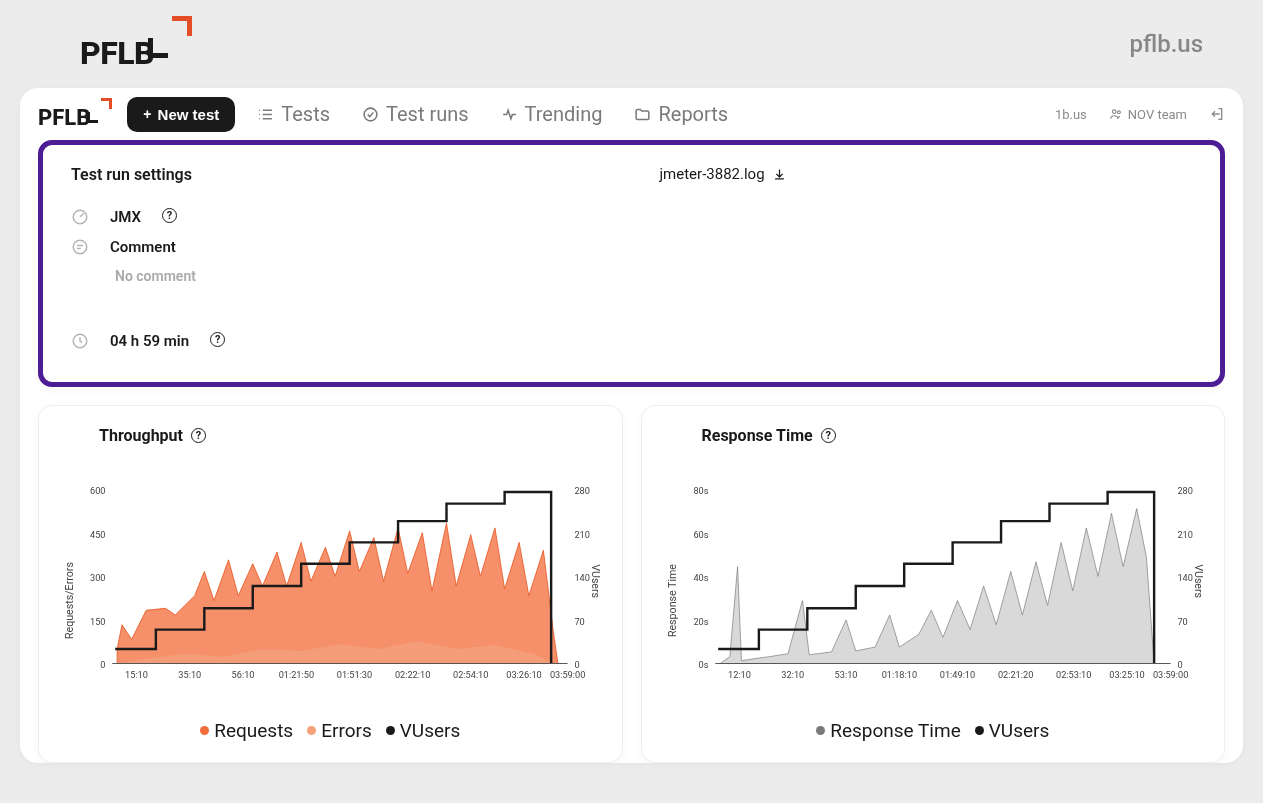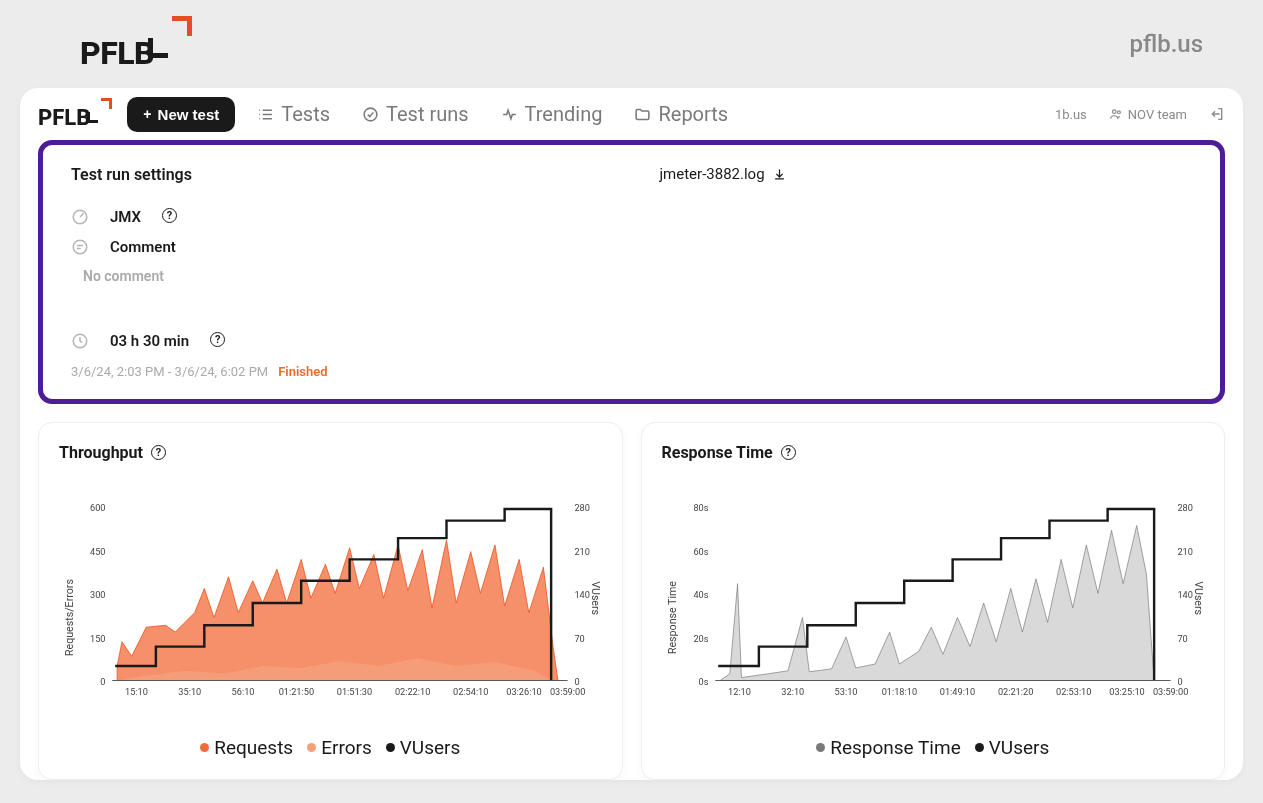--- a/index.html
+++ b/index.html
@@ -98,21 +98,21 @@
 
 .charts-row { display: flex; gap: 18px; margin: 18px 18px 0 18px; }
 .chart-card {
   flex: 1;
   background: #fff;
   border: 1px solid #eee;
   border-radius: 14px;
   padding: 20px;
   box-shadow: 0 4px 10px rgba(0,0,0,0.03);
 }
-.chart-title-row { display: flex; align-items: center; gap: 8px; margin-bottom: 16px; }
+.chart-title-row { display: flex; align-items: center; gap: 8px; margin-bottom: 16px; margin-left: 40px; }
 .chart-title { font-size: 16px; font-weight: 700; }
 .chart-svg { width: 100%; height: 250px; }
 .chart-legend { display: flex; justify-content: center; gap: 14px; margin-top: 4px; font-size: 19px; }
 .legend-item { display: flex; align-items: center; gap: 5px; }
 .legend-dot { width: 9px; height: 9px; border-radius: 50%; }
 .tick-label { font-size: 9.5px; fill: #444; }
 .axis-title { font-size: 11px; fill: #444; }
 </style>
 </head>
 <body>
@@ -209,35 +209,31 @@
       </div>
 
       <div class="info-row">
         <svg class="icon-circle" viewBox="0 0 24 24" fill="none" stroke="currentColor" stroke-width="2">
             <circle cx="12" cy="12" r="9"></circle>
             <line x1="8" y1="10" x2="16" y2="10"></line>
             <line x1="8" y1="14" x2="13" y2="14"></line>
           </svg>
         <span class="info-label">Comment</span>
       </div>
-      <div class="muted" style="margin-left:12px;">No comment</div>
+      <div class="muted" style="margin-left:44px;">No comment</div>
 
       <div class="info-row duration-row">
         <svg class="icon-circle" viewBox="0 0 24 24" fill="none" stroke="currentColor" stroke-width="2">
             <circle cx="12" cy="12" r="9"></circle>
             <polyline points="12 7 12 12 15 14"></polyline>
           </svg>
-        <span class="info-label">03 h 30 min</span>
+        <span class="info-label">04 h 59 min</span>
         <span class="help-icon">?</span>
       </div>
 
-      <div class="timestamp-row">
-        <span>3/6/24, 2:03 PM - 3/6/24, 6:02 PM</span>
-        <span class="status-finished">Finished</span>
-      </div>
     </div>
 
     <div class="settings-col">
       <div class="log-link">
         <span>jmeter-3882.log</span>
         <svg class="download-icon" viewBox="0 0 24 24" fill="none" stroke="currentColor" stroke-width="2">
             <path d="M12 4v11"></path>
             <polyline points="7 11 12 16 17 11"></polyline>
             <path d="M5 19h14"></path>
           </svg>

